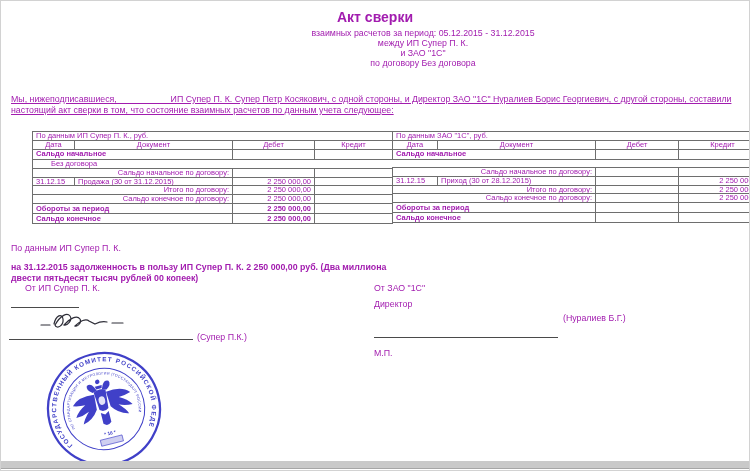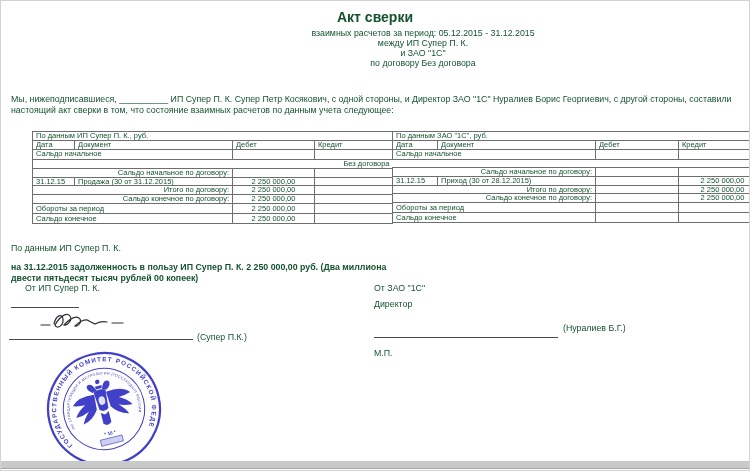--- a/index.html
+++ b/index.html
@@ -1,32 +1,32 @@
 <!DOCTYPE html>
 <html><head>
 <meta charset="utf-8">
 <style>
   html,body{margin:0;padding:0;background:#fff;}
   .page{
     position:relative; width:748px; height:469px; background:#fff;
     border:1px solid #d2d2d2; overflow:hidden;
-    font-family:"Liberation Sans", sans-serif; color:#14532d;
+    font-family:"Liberation Sans", sans-serif; color:#a21caf;
   }
   .abs{position:absolute;}
   .doc-title{top:8px; left:0; width:100%; text-align:center; font-size:14px; font-weight:bold;}
   .subtitle{left:0; width:100%; text-align:center; font-size:8.8px; line-height:10px;margin-left:48px;}
-  .intro{top:93px; left:10px; width:730px; font-size:8.8px; line-height:11px;}
+  .intro{top:93px; left:10px; width:730px; font-size:8.8px; line-height:11px;text-decoration:underline;}
   
   table.rtable{position:absolute; top:130px; border-collapse:collapse; table-layout:fixed; font-size:7.5px; line-height:1.05;margin-left:23px;}
   table.rtable td{border:1px solid #6e6e6e; padding:0 3px; height:7px; white-space:nowrap; overflow:hidden;}
-  table.rtable tr.hdr td{text-align:left;}
-  table.rtable td.num{text-align:center;}
+  table.rtable tr.hdr td{text-align:center;}
+  table.rtable td.num{text-align:right;}
   table.rtable td.rlab{text-align:right;}
-  table.rtable tr.bold td{font-weight:normal; height:9px;}
-  table.rtable tr.contract td{border:none; padding-left:18px;text-align:right;}
+  table.rtable tr.bold td{font-weight:bold; height:9px;}
+  table.rtable tr.contract td{border:none; padding-left:18px;}
   table.rtable tr.contract.bl td{border-left:1px solid #6e6e6e;}
   .summary-line{top:242px; left:10px; font-size:8.8px;}
   .debt-text{top:245px; left:10px; width:402px; font-size:8.8px; font-weight:bold; line-height:10.5px;margin-top:16px;}
   .sig-label{font-size:8.8px;}
   .sigline{border-top:1px solid #4a4a4a; height:0;}
   .bottom-bar{left:0; right:0; top:460px; height:7px; background:#c9c9c9; border-bottom:1px solid #a6a6a6; z-index:5;}
 </style>
 </head>
 <body>
 
@@ -168,21 +168,21 @@
   <div class="abs sigline" style="top:306px; left:10px; width:68px"></div>
 
   <svg class="abs" style="top:309px; left:38px" width="102" height="26" viewBox="0 0 102 26">
     <path d="M2,15 h9 m4,-1 c2,-9 8,-11 9,-5 c1,6 -6,11 -8,6 c5,-9 12,-13 15,-9 c3,4 -3,10 -6,9 c6,-7 13,-10 16,-6 c2,3 -2,8 -5,7 c5,-5 11,-8 14,-5 l6,3 c4,-2 8,-3 12,-2 m5,1 h11" fill="none" stroke="#2e2e38" stroke-width="1.2" stroke-linecap="round"></path>
   </svg>
 
   <div class="abs sigline" style="top:338px; left:8px; width:184px"></div>
   <div class="abs sig-label" style="top:331px; left:196px">(Супер П.К.)</div>
 
   <div class="abs sigline" style="top:336px; left:373px; width:184px"></div>
-  <div class="abs sig-label" style="top:322px; left:562px">(Нуралиев Б.Г.)</div>
+  <div class="abs sig-label" style="top:312px; left:562px">(Нуралиев Б.Г.)</div>
   <div class="abs sig-label" style="top:347px; left:373px">М.П.</div>
 
   <svg class="abs" style="top:349px; left:44px" width="118" height="118" viewBox="0 0 116 116">
     <g transform="rotate(-14 58 58)" stroke="#4040c8" fill="none">
       <circle cx="58" cy="58" r="55" stroke-width="2.2"></circle>
       <circle cx="58" cy="58" r="40" stroke-width="1"></circle>
       <defs>
         <path id="arcOuter" d="M 19.5 85 A 47 47 0 1 1 96.5 85"></path>
         <path id="arcInner" d="M 26 69.6 A 34 34 0 1 1 90 69.6"></path>
       </defs>

